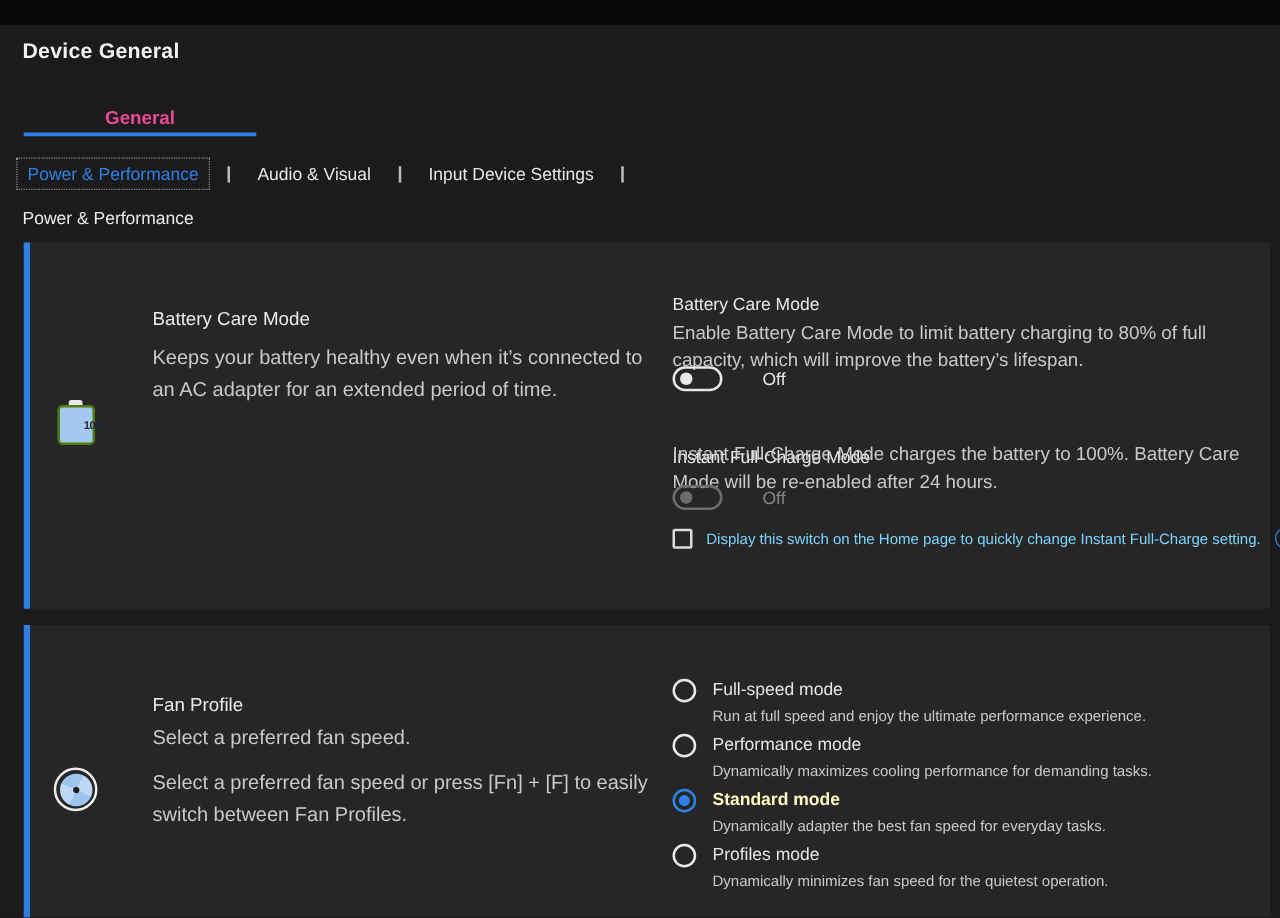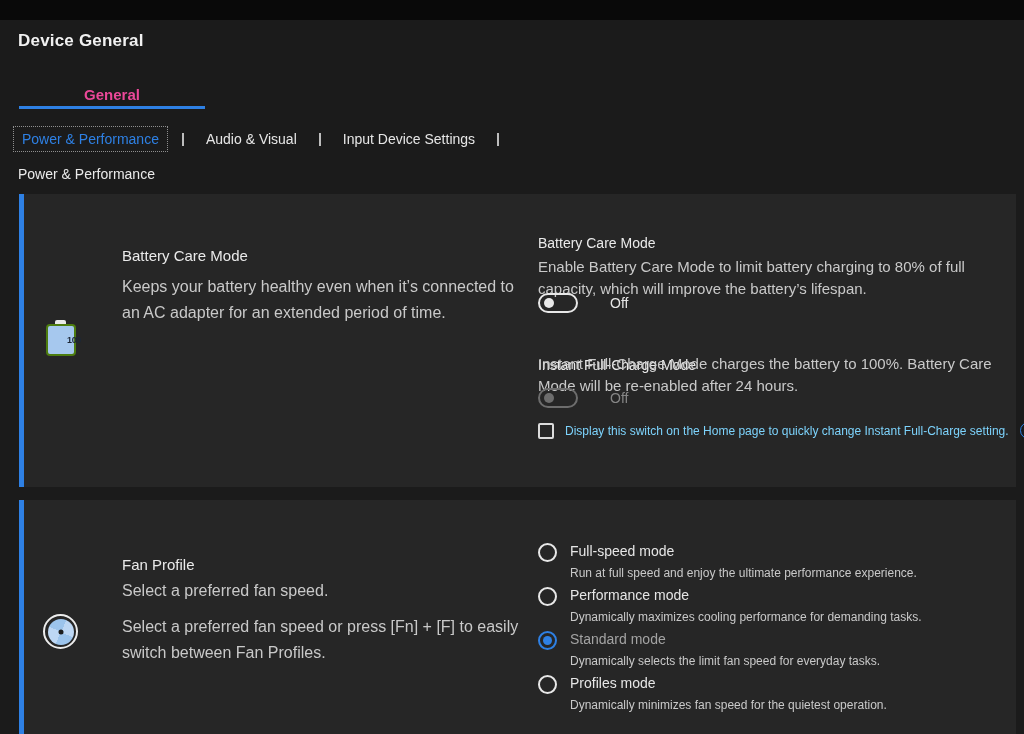--- a/index.html
+++ b/index.html
@@ -88,21 +88,21 @@
   
   .radio-group { position:absolute; left:519px; top:43px; display:flex; flex-direction:column; gap:7px; }
   .radio-item .radio-row { display:flex; align-items:flex-start; gap:13px; height:20px; cursor:pointer; }
   .radio {
     width:19px; height:19px; border:2px solid #e8e8e8; border-radius:50%;
     display:flex; align-items:center; justify-content:center; flex:none; background:transparent;
   }
   .radio.selected { border-color:#2e80e4; }
   .radio-dot { width:9px; height:9px; border-radius:50%; background:#2e80e4; }
   .radio-label { font-size:14px; color:#e6e6e6; }
-  .radio-label.selected { color:#a3a3a3; }
+  .radio-label.selected { color:#fef9c3;font-weight:bold; }
   .radio-desc { margin-left:32px; margin-top:3px; font-size:12px; color:#c9c9c9; }
 </style>
 </head>
 <body>
 
 <div class="topbar"></div>
 
 <div class="page-title">Device General</div>
 
 <div class="tab-general">General</div>
@@ -190,21 +190,21 @@
       <div class="radio-desc">Dynamically maximizes cooling performance for demanding tasks.</div>
     </div>
 
     <div class="radio-item">
       <div class="radio-row">
         <div class="radio selected">
           <div class="radio-dot"></div>
         </div>
         <div class="radio-label selected">Standard mode</div>
       </div>
-      <div class="radio-desc">Dynamically selects the limit fan speed for everyday tasks.</div>
+      <div class="radio-desc">Dynamically adapter the best fan speed for everyday tasks.</div>
     </div>
 
     <div class="radio-item">
       <div class="radio-row">
         <div class="radio"></div>
         <div class="radio-label">Profiles mode</div>
       </div>
       <div class="radio-desc">Dynamically minimizes fan speed for the quietest operation.</div>
     </div>
   </div>

